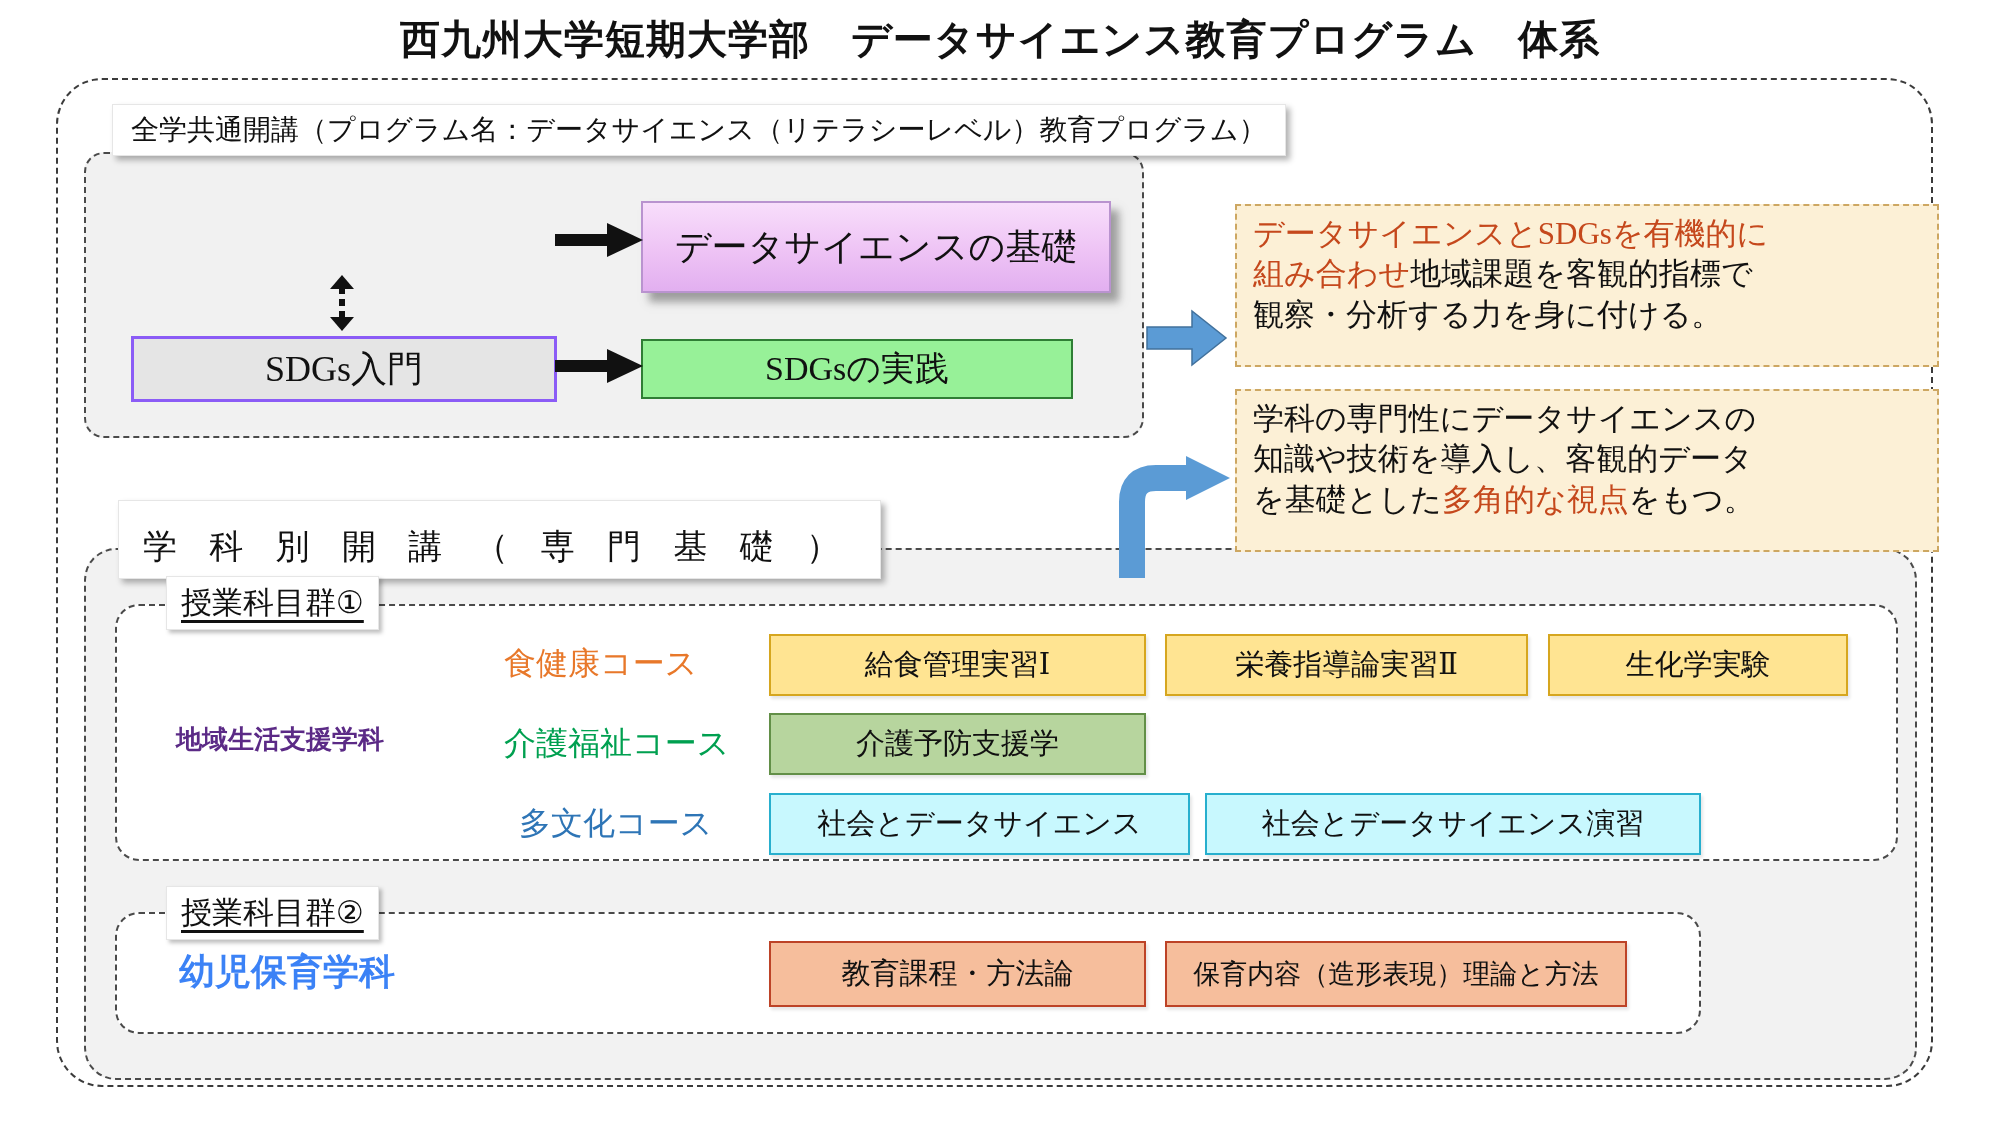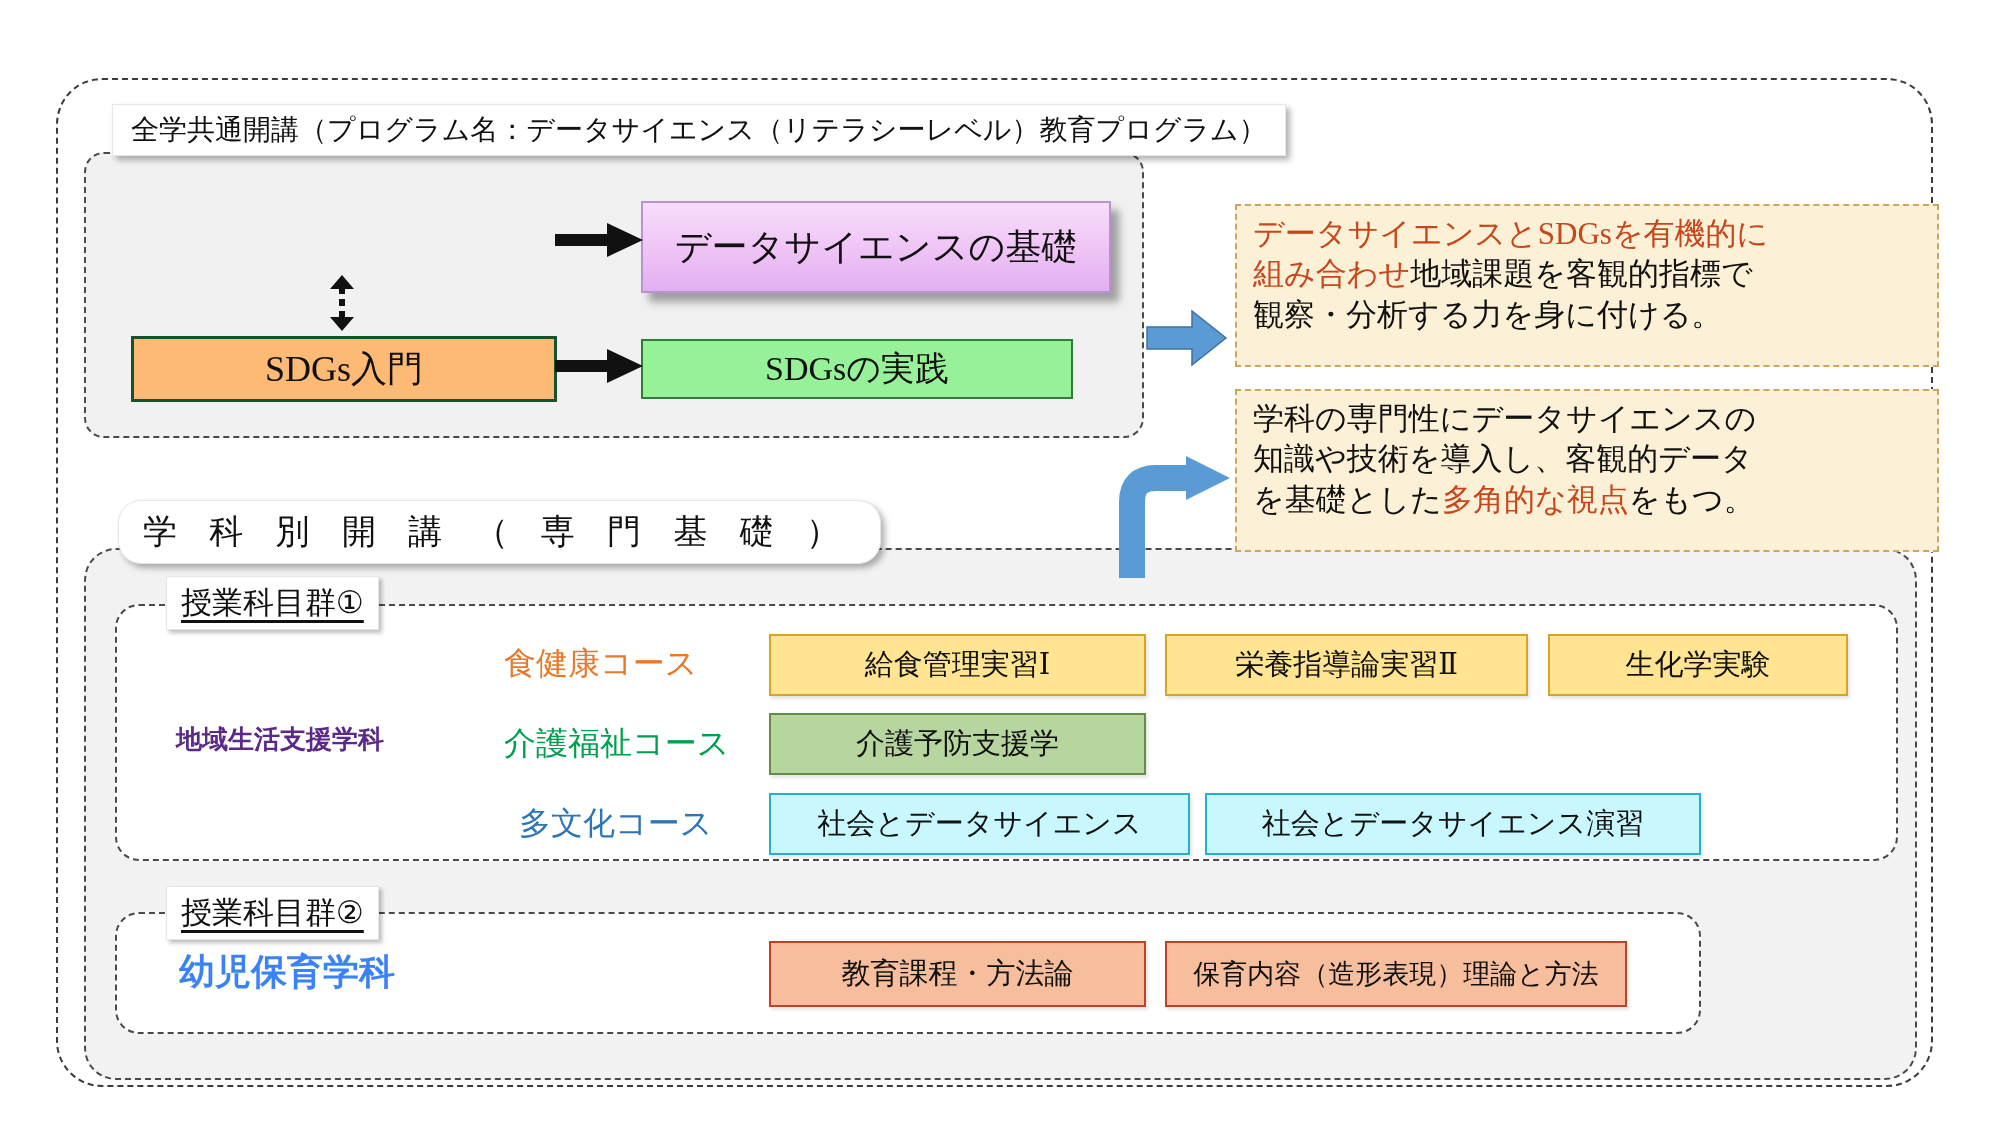--- a/index.html
+++ b/index.html
@@ -26,35 +26,36 @@
   .coursename{position:absolute;font-size:32px;z-index:4;white-space:nowrap;}
   .deptname{position:absolute;font-weight:bold;z-index:4;white-space:nowrap;font-size:26px;}
   .underline{text-decoration:underline;text-underline-offset:7px;}
   svg.arrow{position:absolute;z-index:5;}
 </style>
 </head>
 <body>
 
 <div class="canvas">
 
+  <div class="title">西九州大学短期大学部　データサイエンス教育プログラム　体系</div>
 
   <div class="frame" style="left:56px;top:78px;width:1873px;height:1005px;"></div>
 
   <div class="area" style="left:84px;top:152px;width:1056px;height:282px;border-radius:20px;z-index:1;"></div>
 
   <div class="tag" style="left:112px;top:104px;font-size:28px;">
     <span>全学共通開講（プログラム名：データサイエンス（リテラシーレベル）教育プログラム）</span>
   </div>
 
 
   <div class="flowbox serif" style="left:641px;top:201px;width:466px;height:88px;background:linear-gradient(#f8defb 0%,#eec3f5 55%,#e2aff0 100%);border:2px solid #b993cf;font-size:36px;box-shadow:8px 9px 8px rgba(90,90,90,.55);">
     <span>データサイエンスの基礎</span>
   </div>
 
-  <div class="flowbox serif" style="left:131px;top:336px;width:420px;height:60px;background:#fdba74;border:3px solid #14532d;font-size:36px;">
+  <div class="flowbox serif" style="left:131px;top:336px;width:420px;height:60px;background:#e5e5e5;border:3px solid #8b5cf6;font-size:36px;">
     <span>SDGs入門</span>
   </div>
 
   <div class="flowbox serif" style="left:641px;top:339px;width:428px;height:56px;background:#97f198;border:2px solid #2f7e35;font-size:34px;">
     <span>SDGsの実践</span>
   </div>
 
   <svg class="arrow" style="left:553px;top:221px;" width="92" height="38" viewBox="0 0 92 38">
     <rect x="2" y="13" width="54" height="12" fill="#111"></rect>
     <polygon points="54,2 90,19 54,36" fill="#111"></polygon>
@@ -99,21 +100,21 @@
     <div>
       <span>知識や技術を導入し、客観的データ</span>
     </div>
     <div>
       <span>を基礎とした</span><span class="red">多角的な視点</span><span>をもつ。</span>
     </div>
   </div>
 
   <div class="area" style="left:84px;top:548px;width:1829px;height:528px;background:#f2f2f2;border-radius:32px;z-index:1;"></div>
 
-  <div class="tag" style="left:118px;top:500px;font-size:34px;letter-spacing:0.95em;padding:8px 8px 8px 24px;border-radius:23px;">
+  <div class="tag" style="left:118px;top:500px;font-size:34px;letter-spacing:0.95em;padding:23px 8px 8px 24px;">
     <span>学科別開講（専門基礎）</span>
   </div>
 
   <div class="tag" style="left:166px;top:576px;font-size:31px;padding:5px 14px;box-shadow:3px 3px 4px rgba(0,0,0,.25);">
     <span class="underline">授業科目群①</span>
   </div>
 
   <div class="area" style="left:115px;top:604px;width:1779px;height:253px;background:#ffffff;border-radius:24px;z-index:2;"></div>
 
   <div class="deptname" style="left:176px;top:722px;color:#5b2a86;">地域生活支援学科</div>

